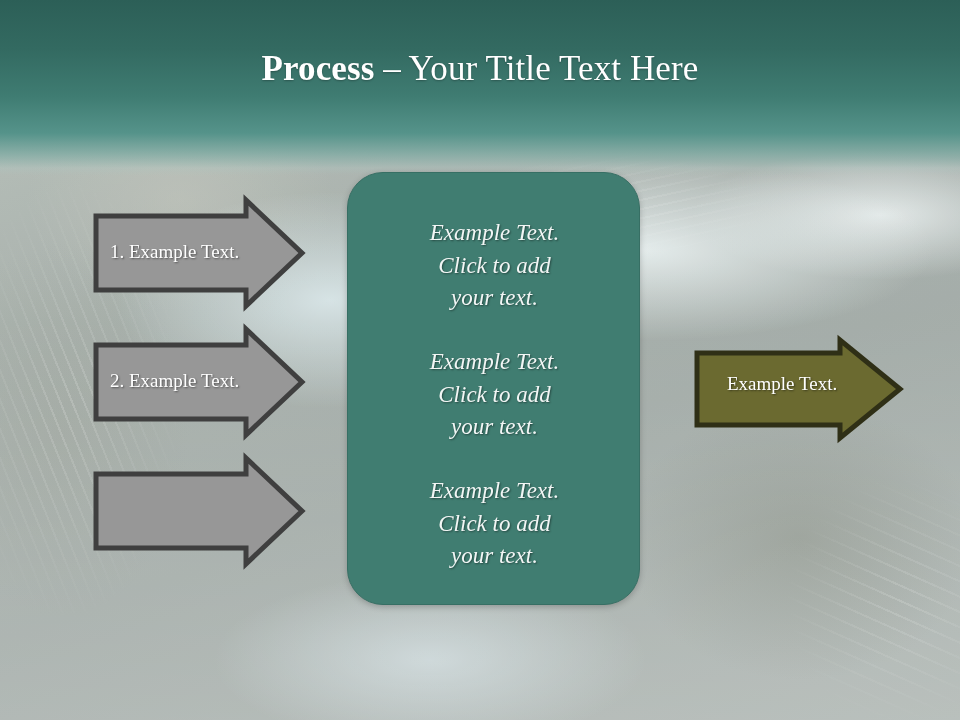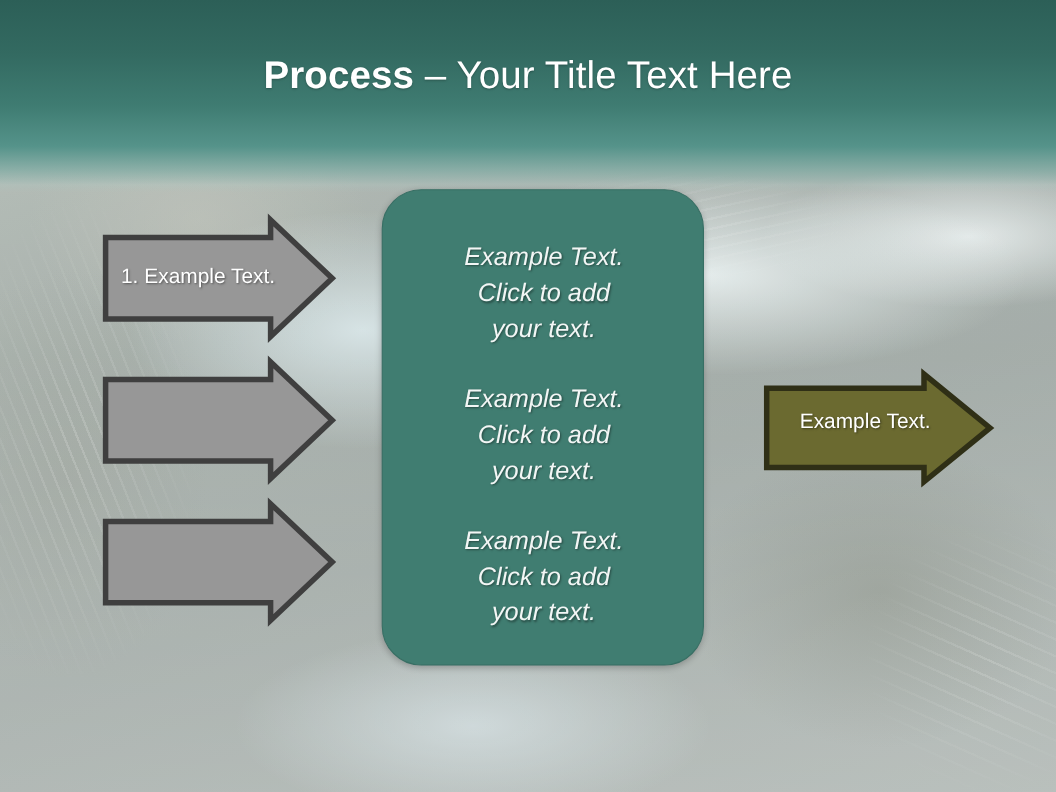--- a/index.html
+++ b/index.html
@@ -5,21 +5,21 @@
   html, body {
     margin: 0;
     padding: 0;
     background: #ffffff;
   }
   #slide {
     position: relative;
     width: 960px;
     height: 720px;
     overflow: hidden;
-    font-family: Liberation Sans, sans-serif;
+    font-family: Liberation Serif, serif;
     background: #aeb6b2;
   }
 
   
   .bg-photo {
     position: absolute;
     inset: 0;
     background-color: #9aa39e;
     background-image:
       
@@ -189,20 +189,21 @@
     <svg width="212" height="114" viewBox="0 0 212 114">
       <polygon points="3,20 153,20 153,4 209,57 153,110 153,94 3,94" fill="#979797" stroke="#3f3f3f" stroke-width="5" stroke-linejoin="miter"></polygon>
     </svg>
     <span class="arrow-label">1. Example Text.</span>
   </div>
 
   <div class="arrow arrow-gray-2">
     <svg width="212" height="114" viewBox="0 0 212 114">
       <polygon points="3,20 153,20 153,4 209,57 153,110 153,94 3,94" fill="#979797" stroke="#3f3f3f" stroke-width="5" stroke-linejoin="miter"></polygon>
     </svg>
+    <span class="arrow-label">2. Example Text.</span>
   </div>
 
   <div class="arrow arrow-gray-3">
     <svg width="212" height="114" viewBox="0 0 212 114">
       <polygon points="3,20 153,20 153,4 209,57 153,110 153,94 3,94" fill="#979797" stroke="#3f3f3f" stroke-width="5" stroke-linejoin="miter"></polygon>
     </svg>
   </div>
 
   <div class="arrow arrow-olive">
     <svg width="210" height="104" viewBox="0 0 210 104">

